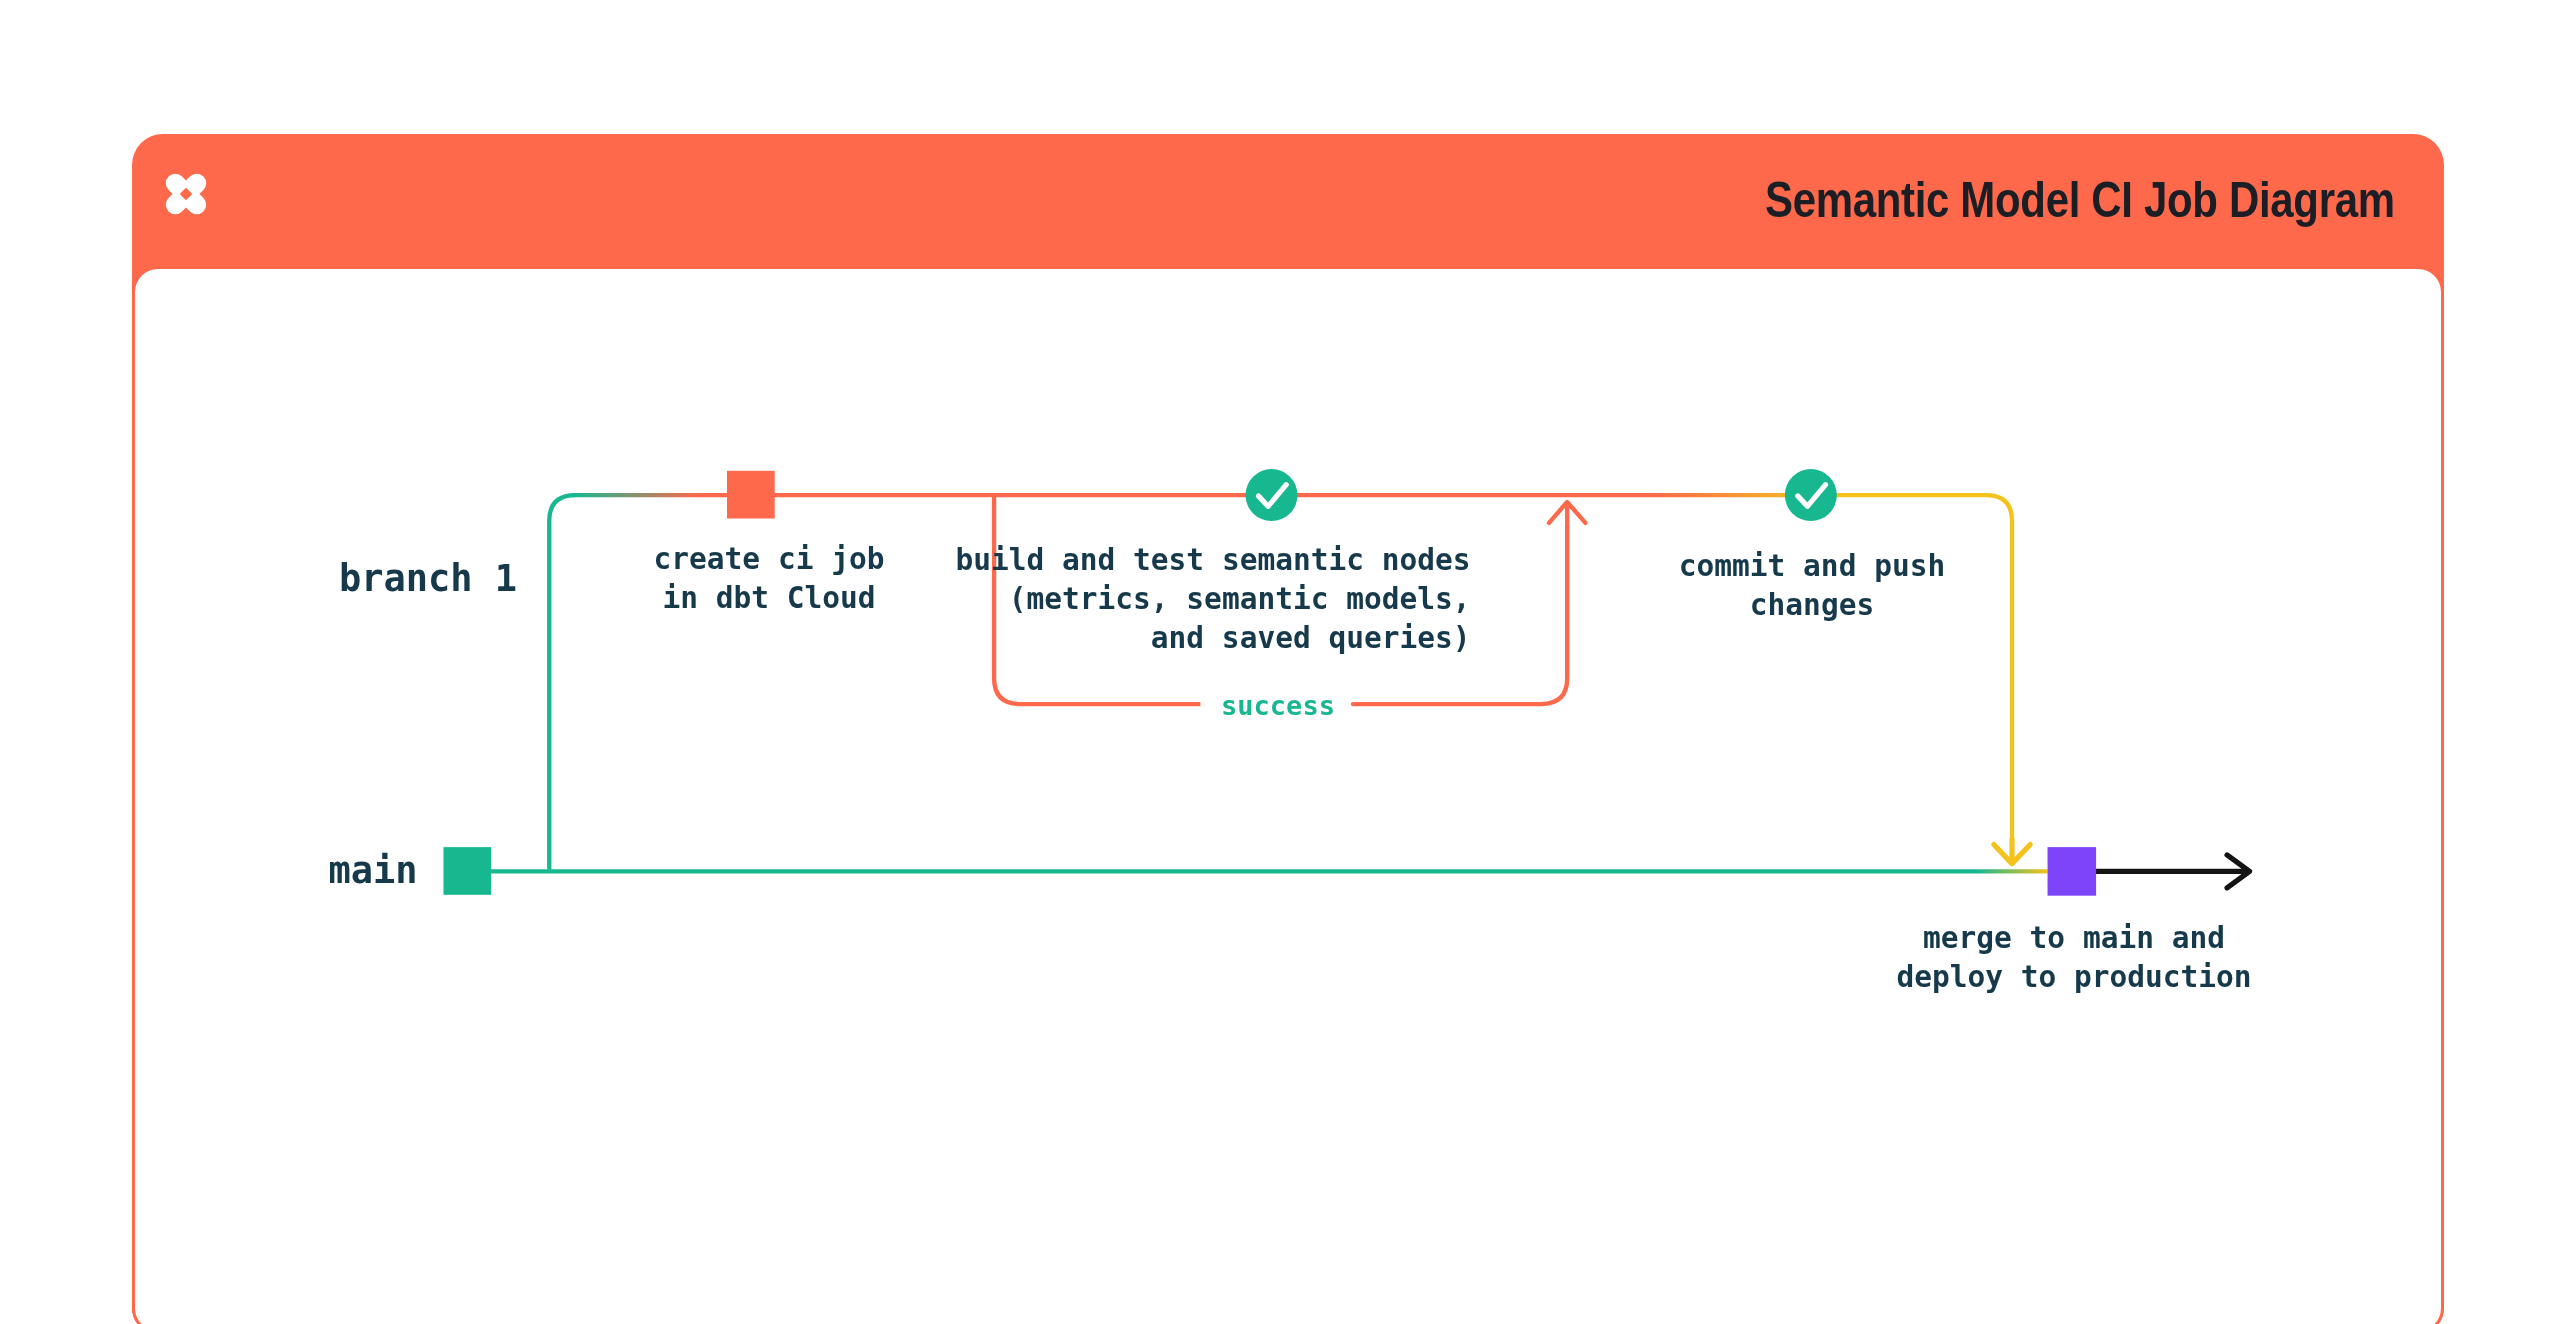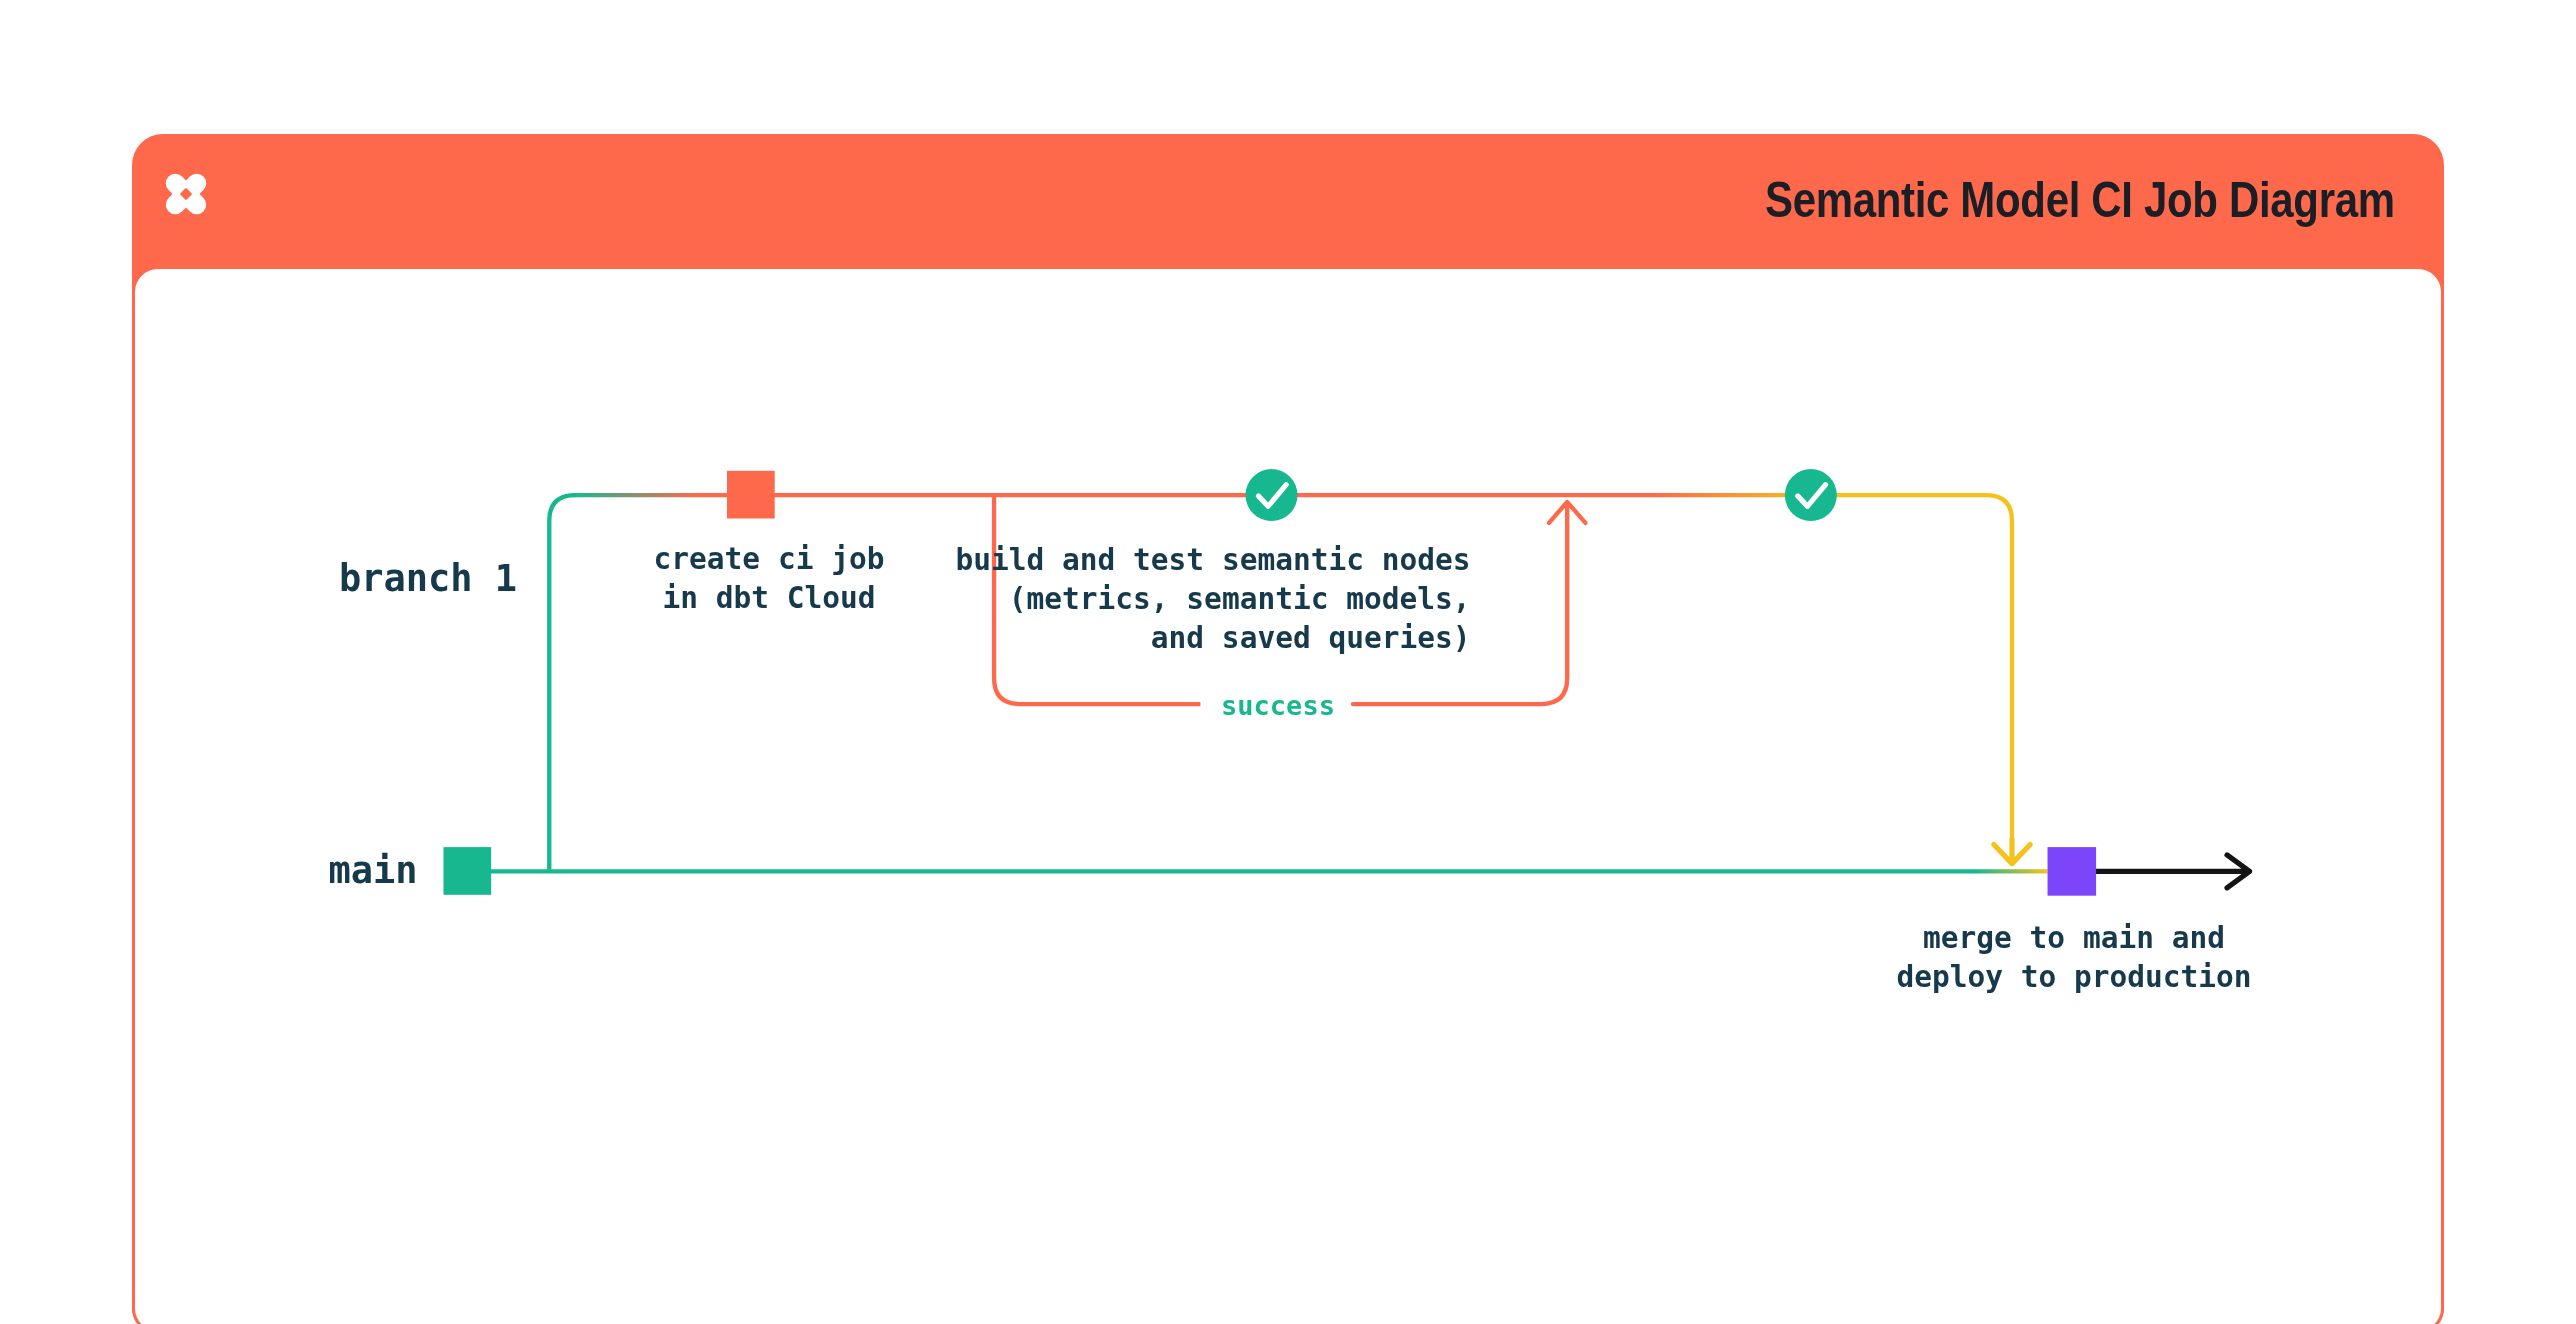--- a/index.html
+++ b/index.html
@@ -158,17 +158,19 @@
 
   <div class="lbl lbl-big" id="branch-label">branch 1</div>
   <div class="lbl lbl-big" id="main-label">main</div>
 
   <div class="lbl lbl-node" id="label-create">create ci job
 in dbt Cloud</div>
   <div class="lbl lbl-node" id="label-build">build and test semantic nodes
 (metrics, semantic models,
 and saved queries)</div>
   <div class="lbl lbl-success" id="label-success">success</div>
+  <div class="lbl lbl-node" id="label-commit">commit and push
+changes</div>
   <div class="lbl lbl-node" id="label-merge">merge to main and
 deploy to production</div>
 
 </div>
 
 
 </body></html>

